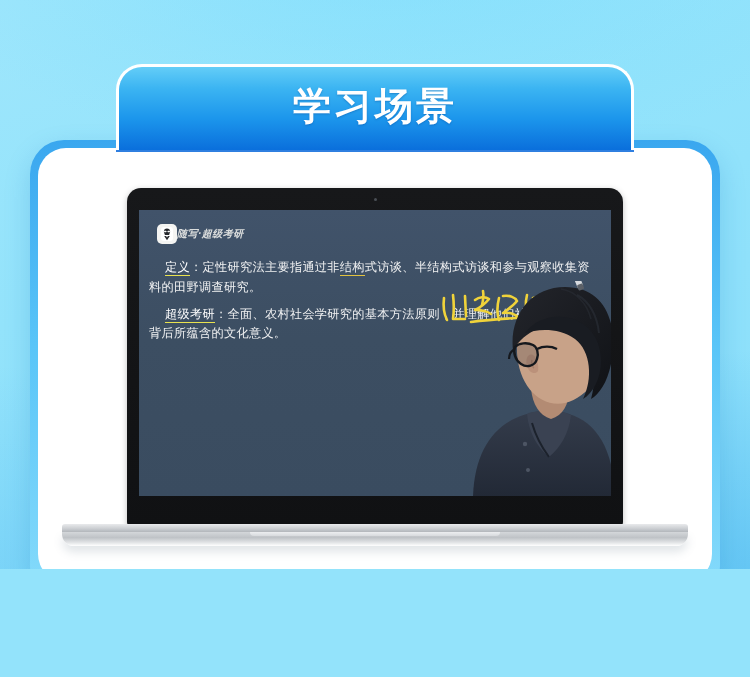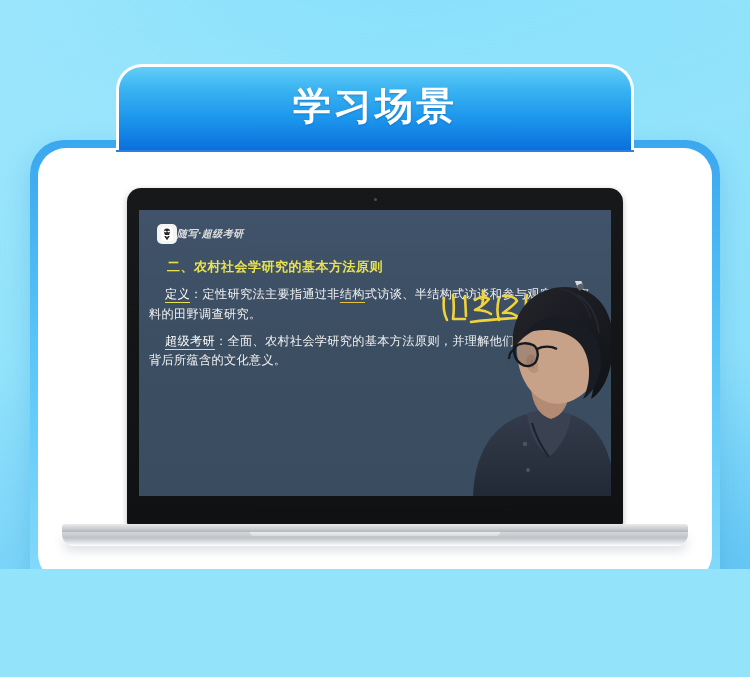--- a/index.html
+++ b/index.html
@@ -322,21 +322,20 @@
                 <rect x="7.2" y="5.2" width="1.6" height=".5" fill="#ffffff"></rect>
                 <path d="M5.2 10.1h5.6l-2.8 4.1-2.8-4.1z" fill="#26282c"></path>
                 <path d="M7.1 10.1h1.8l-.9 1.4-.9-1.4z" fill="#ffffff"></path>
               </svg>
             </span>
             <span class="logo-text">随写·超级考研</span>
           </div>
 
           <div class="slide-body">
 
-            <p class="heading">二、农村社会学研究的基本方法原则</p>
 
 
             <p class="para">
               <span class="term">定义</span><span>：</span><span>定性研究法主要指通过非</span><span class="uw">结构</span><span>式访谈、半结构式访谈和参与观察收集资料的田野调查研究。</span>
             </p>
 
 
             <p class="para">
               <span class="term">超级考研</span><span>：</span><span>全面、农村社会学研究的基本方法原则，</span><span>并理解他们社会文化生活背后所蕴含的文化意义。</span>
             </p>

